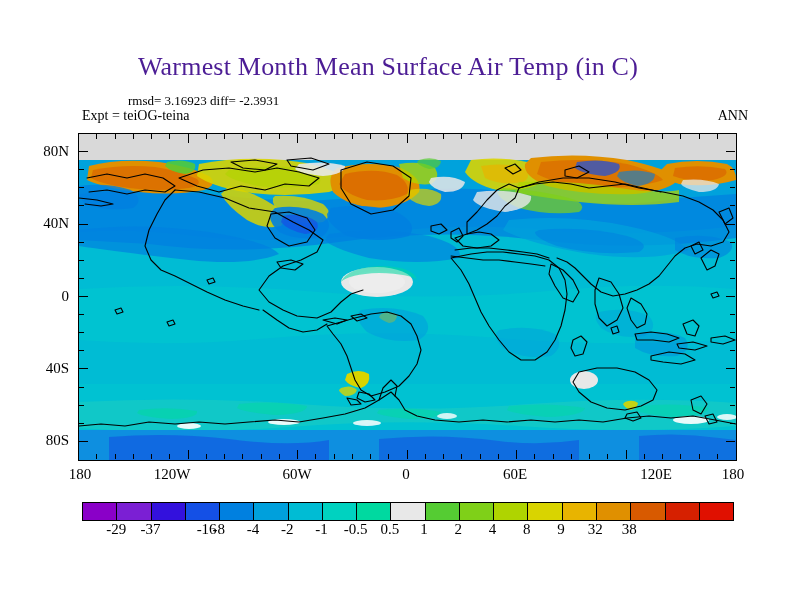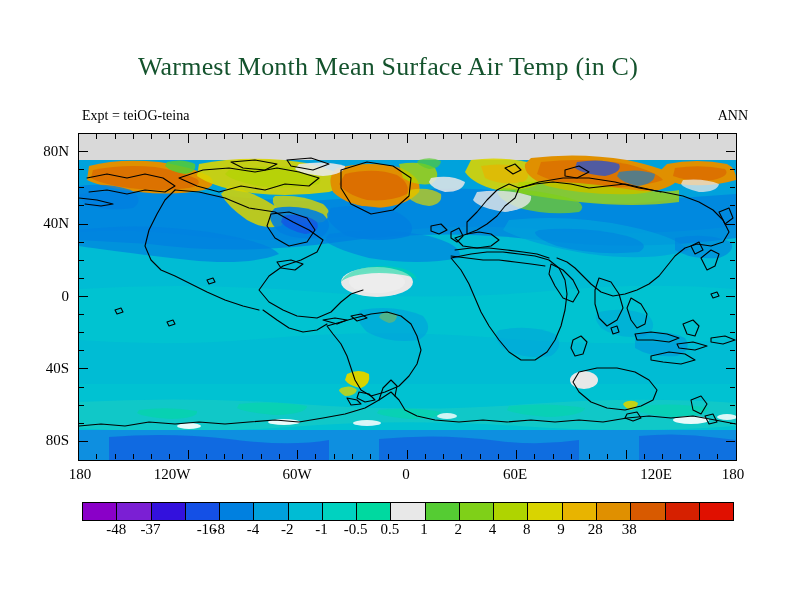--- a/index.html
+++ b/index.html
@@ -21,21 +21,21 @@
     width: 800px; height: 600px;
   }
 
   
   .main-title {
     position: absolute;
     left: 0; top: 52px;
     width: 776px;
     text-align: center;
     font-size: 26px;
-    color: #14532d;
+    color: #4c1d95;
     letter-spacing: 0.2px;
     white-space: nowrap;
   }
   .stat-line {
     position: absolute;
     left: 128px; top: 93px;
     font-size: 13px;
     color: #000;
     white-space: nowrap;
   }
@@ -134,20 +134,21 @@
     transform: translateX(-50%);
     white-space: nowrap;
   }
 </style>
 </head>
 <body>
 
 <div id="stage">
 
   <div class="main-title">Warmest Month Mean Surface Air Temp (in C)</div>
+  <div class="stat-line">rmsd= 3.16923 diff= -2.3931</div>
   <div class="expt-line">Expt = teiOG-teina</div>
   <div class="season-line">ANN</div>
 
   <div id="map-frame">
     <svg id="map-svg" width="657" height="326" viewBox="0 0 657 326">
       <defs>
         <clipPath id="frameclip">
             <rect x="0" y="0" width="657" height="326"></rect>
           </clipPath>
       </defs>
@@ -508,31 +509,31 @@
       <div class="seg" style="background: rgb(127, 208, 24);"></div>
       <div class="seg" style="background: rgb(175, 212, 0);"></div>
       <div class="seg" style="background: rgb(217, 212, 0);"></div>
       <div class="seg" style="background: rgb(232, 180, 0);"></div>
       <div class="seg" style="background: rgb(224, 144, 0);"></div>
       <div class="seg" style="background: rgb(216, 90, 0);"></div>
       <div class="seg" style="background: rgb(214, 32, 0);"></div>
       <div class="seg" style="background: rgb(224, 16, 0);"></div>
     </div>
   <div id="cbar-labels">
-      <div class="cb-lab" style="left: 34.2105px;">-48</div>
+      <div class="cb-lab" style="left: 34.2105px;">-29</div>
       <div class="cb-lab" style="left: 68.4211px;">-37</div>
       <div class="cb-lab" style="left: 102.632px; margin-left: 22px;">-16</div>
       <div class="cb-lab" style="left: 136.842px;">-8</div>
       <div class="cb-lab" style="left: 171.053px;">-4</div>
       <div class="cb-lab" style="left: 205.263px;">-2</div>
       <div class="cb-lab" style="left: 239.474px;">-1</div>
       <div class="cb-lab" style="left: 273.684px;">-0.5</div>
       <div class="cb-lab" style="left: 307.895px;">0.5</div>
       <div class="cb-lab" style="left: 342.105px;">1</div>
       <div class="cb-lab" style="left: 376.316px;">2</div>
       <div class="cb-lab" style="left: 410.526px;">4</div>
       <div class="cb-lab" style="left: 444.737px;">8</div>
       <div class="cb-lab" style="left: 478.947px;">9</div>
-      <div class="cb-lab" style="left: 513.158px;">28</div>
+      <div class="cb-lab" style="left: 513.158px;">32</div>
       <div class="cb-lab" style="left: 547.368px;">38</div>
     </div>
 
 </div>
 
 </body></html>

